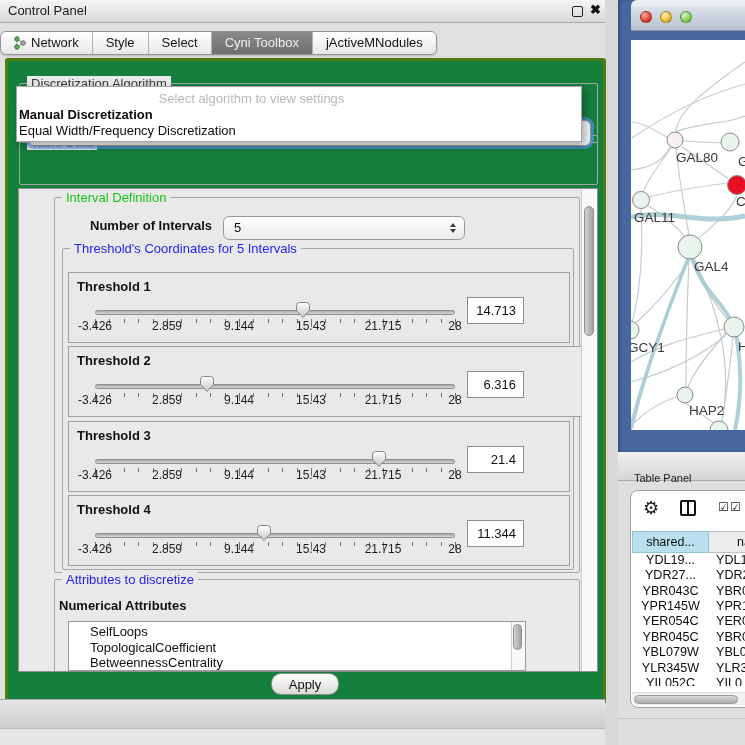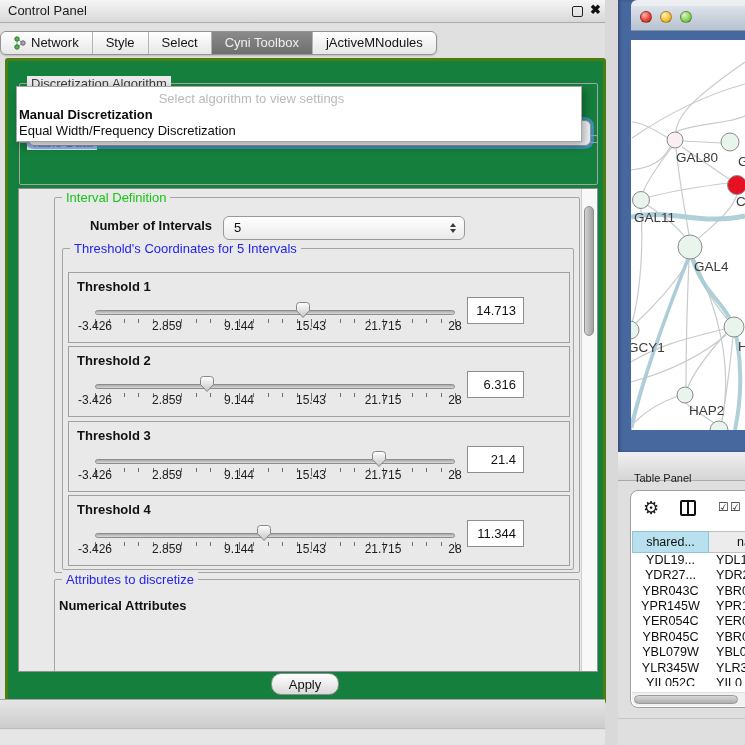--- a/index.html
+++ b/index.html
@@ -251,21 +251,21 @@
                 <div class="tlabel" style="left: 144px;">9.144</div>
                 <div class="tlabel" style="left: 216px;">15.43</div>
                 <div class="tlabel" style="left: 288px;">21.715</div>
                 <div class="tlabel" style="left: 360px;">28</div>
               </div>
               <div class="thumb" style="left: 225.8px;"><svg width="16" height="18" viewBox="0 0 16 18">
                   <path d="M1.5 4.5 Q1.5 1.5 4.5 1.5 L11.5 1.5 Q14.5 1.5 14.5 4.5 L14.5 9.5 L8 16.5 L1.5 9.5 Z" fill="url(#tg)" stroke="#858585"></path>
                 </svg></div>
               <div class="vbox">14.713</div>
             </div>
-            <div class="thrp" style="top: 97px;">
+            <div class="thrp" style="top: 97px; padding-left: 36px;">
               <div class="tl">Threshold 2</div>
               <div class="track"></div>
               <div class="ticks">
                 <div class="tick major" style="left: 0px;"></div>
                 <div class="tick minor" style="left: 14.4px;"></div>
                 <div class="tick minor" style="left: 28.8px;"></div>
                 <div class="tick minor" style="left: 43.2px;"></div>
                 <div class="tick minor" style="left: 57.6px;"></div>
                 <div class="tick major" style="left: 72px;"></div>
                 <div class="tick minor" style="left: 86.4px;"></div>
@@ -383,20 +383,29 @@
                   <path d="M1.5 4.5 Q1.5 1.5 4.5 1.5 L11.5 1.5 Q14.5 1.5 14.5 4.5 L14.5 9.5 L8 16.5 L1.5 9.5 Z" fill="url(#tg)" stroke="#858585"></path>
                 </svg></div>
               <div class="vbox">11.344</div>
             </div>
           </div>
       </div>
 
       <div class="gbox" id="attr-group">
         <div class="gtitle blue">Attributes to discretize</div>
         <div id="attr-heading">Numerical Attributes</div>
+        <div id="attr-list">
+          <div class="pad"></div>
+          <div class="litem">SelfLoops</div>
+            <div class="litem">TopologicalCoefficient</div>
+            <div class="litem">BetweennessCentrality</div>
+            <div class="sb-v" id="attr-sb">
+            <div class="sb-thumb" style="left:1px;top:2px;width:9px;height:26px"></div>
+          </div>
+        </div>
       </div>
 
       <div class="sb-v" style="right:0;top:0;bottom:0;width:15px">
         <div class="sb-thumb" style="left:2px;top:17px;width:10px;height:130px"></div>
       </div>
     </div>
 
     <div id="apply-btn">Apply</div>
   </div>
 

